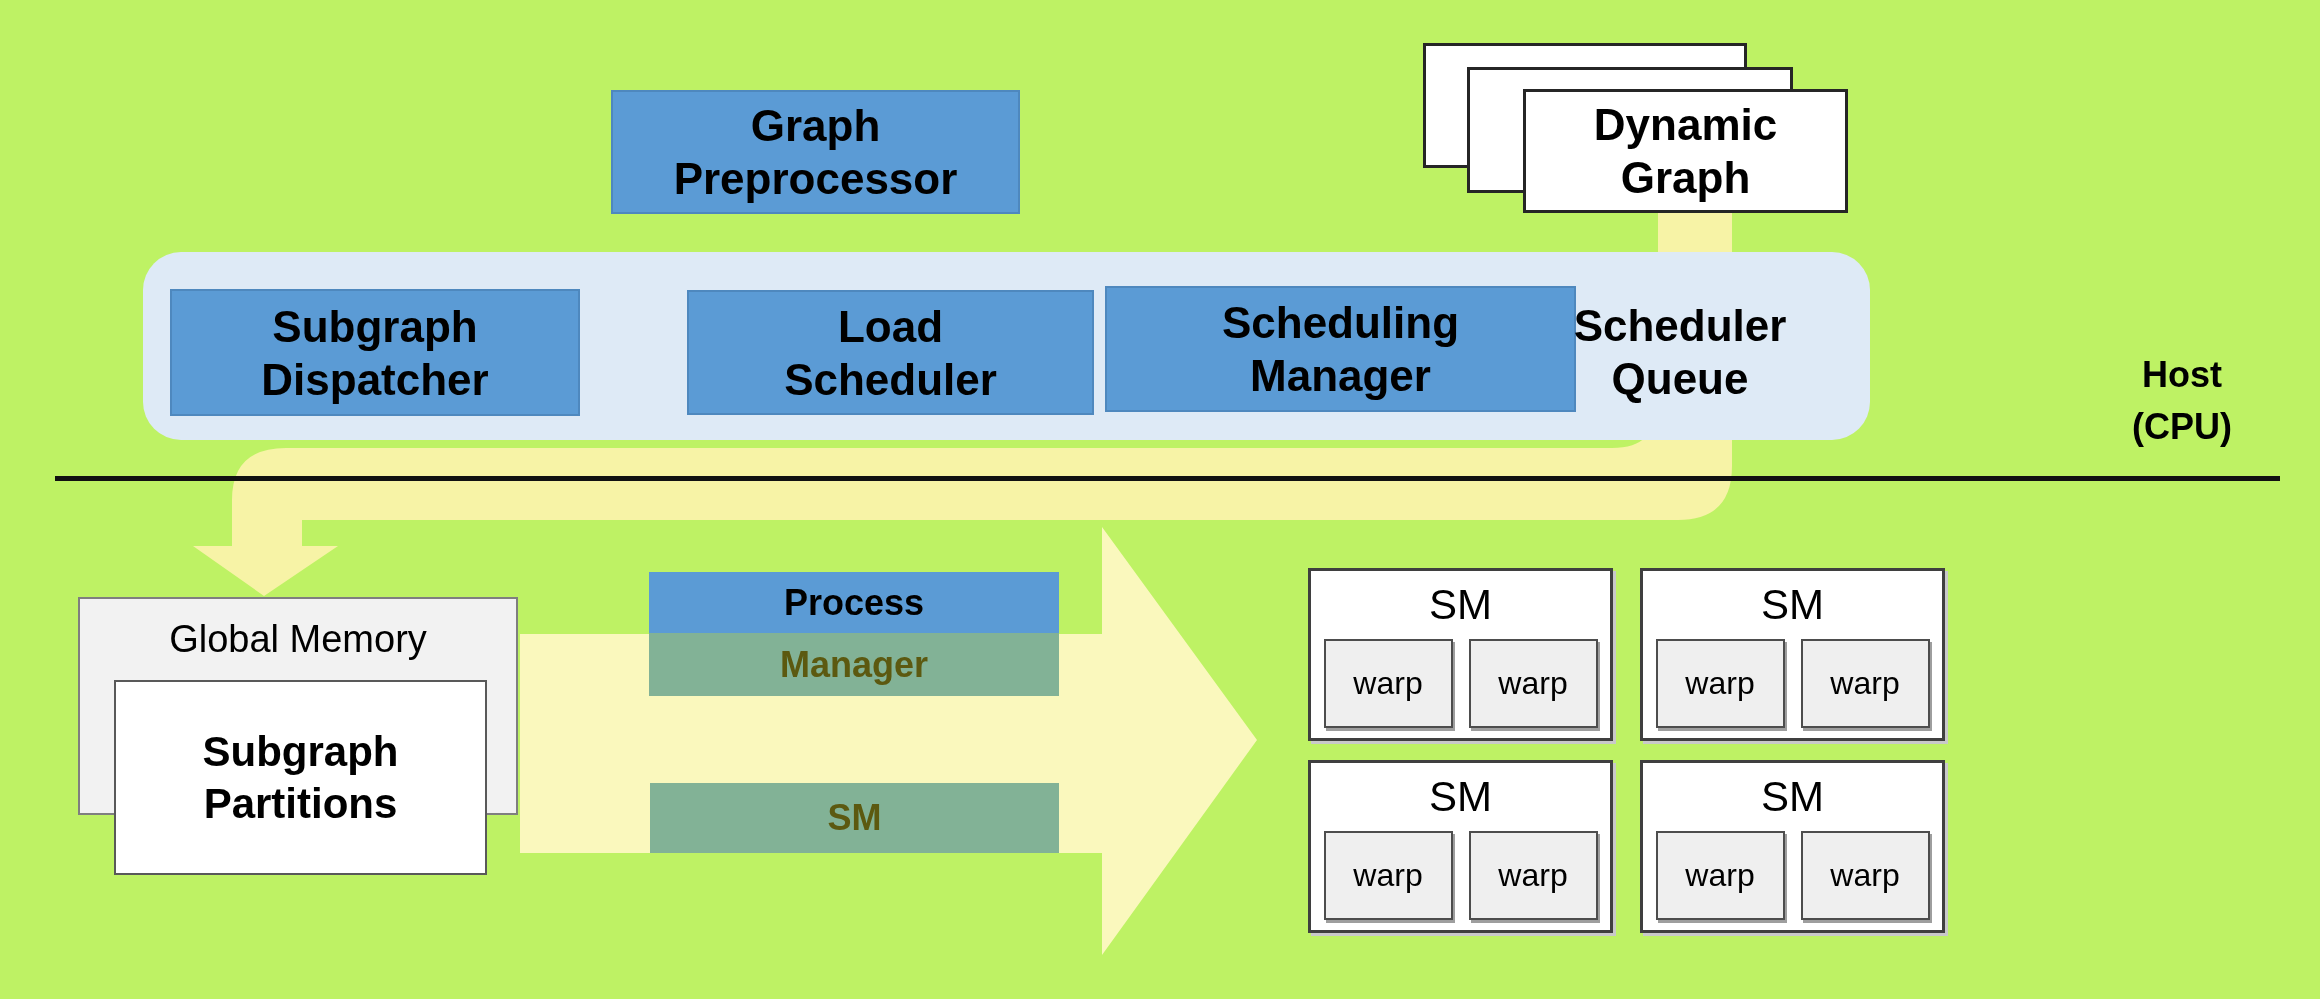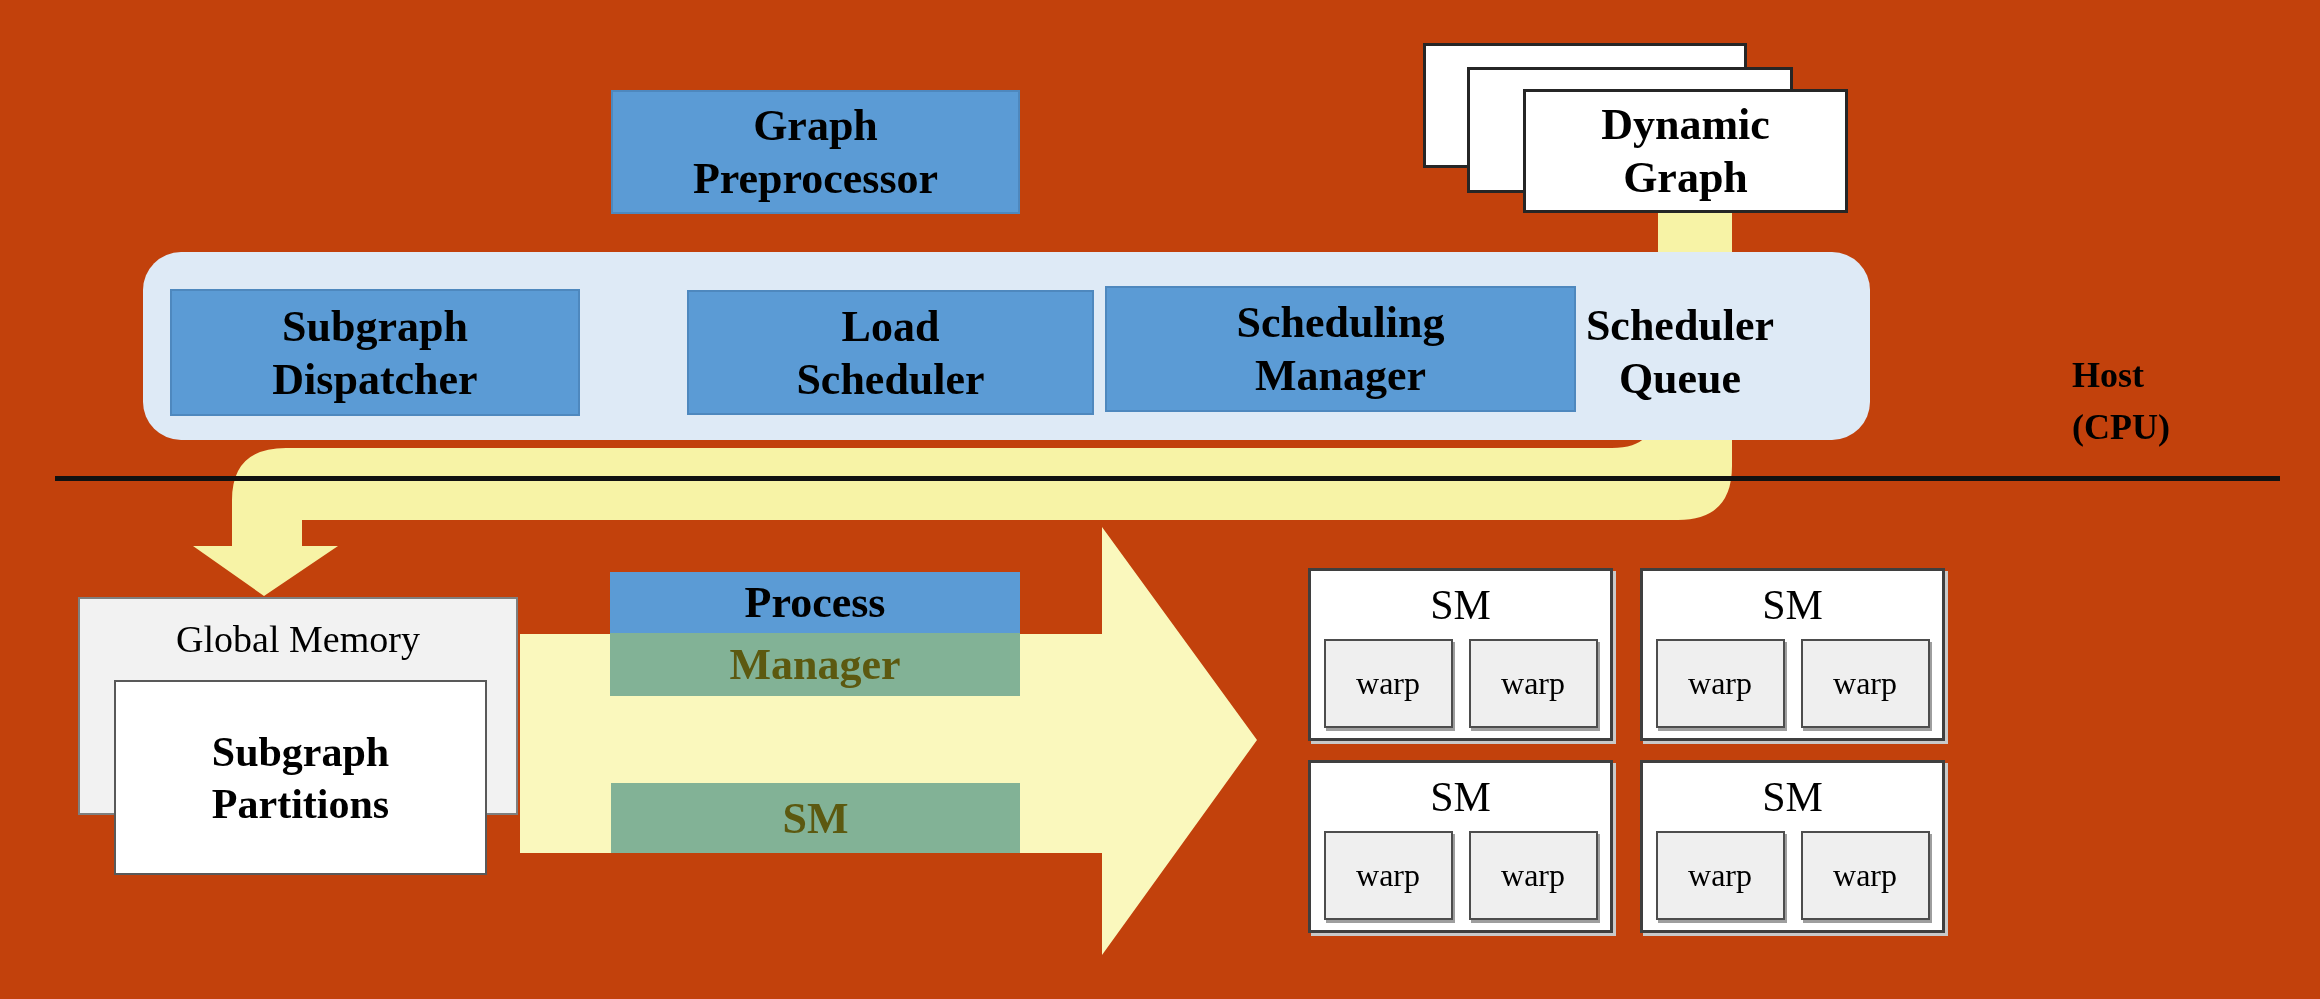--- a/index.html
+++ b/index.html
@@ -1,18 +1,18 @@
 <!DOCTYPE html>
 <html><head>
 <meta charset="utf-8">
 <style>
   html,body{margin:0;padding:0;background:#ffffff;}
   .canvas{
-    position:relative;width:2320px;height:999px;background:#c2410c;
-    font-family:Liberation Serif, serif;overflow:hidden;
+    position:relative;width:2320px;height:999px;background:#bef264;
+    font-family:Liberation Sans, sans-serif;overflow:hidden;
   }
   .flows{position:absolute;left:0;top:0;width:2320px;height:999px;}
   .abs{position:absolute;box-sizing:border-box;}
   .center{display:flex;align-items:center;justify-content:center;text-align:center;}
   .pre{white-space:pre-line;}
 
   
   .box-blue{
     background:#5B9BD5;border:2px solid #4E88BE;color:#000;
     font-weight:bold;font-size:44px;line-height:53px;
@@ -33,36 +33,36 @@
   }
 
   
   .stack-card{background:#ffffff;border:3px solid #262626;}
   #dg-back{left:1423px;top:43px;width:324px;height:125px;}
   #dg-mid{left:1467px;top:67px;width:326px;height:126px;}
   #dg-front{left:1523px;top:89px;width:325px;height:124px;
     font-weight:bold;font-size:44px;line-height:53px;color:#000;}
 
   
-  .side-label{width:220px;font-weight:bold;font-size:36px;line-height:52px;color:#000;text-align:left;}
+  .side-label{width:220px;font-weight:bold;font-size:36px;line-height:52px;color:#000;text-align:center;}
   #host-label{left:2072px;top:349px;}
   #device-label{left:2072px;top:506px;}
   #divider{left:55px;top:476px;width:2225px;height:5px;background:#111111;}
 
   
   #global-memory{left:78px;top:597px;width:440px;height:218px;
     background:#F2F2F2;border:2px solid #7F7F7F;}
   #global-memory-title{left:0;top:0;width:100%;height:80px;
     font-size:38px;color:#000;}
   #subgraph-partitions{left:34px;top:81px;width:373px;height:195px;
     background:#ffffff;border:2px solid #595959;
     font-weight:bold;font-size:42px;line-height:52px;color:#000;}
 
   
-  .half{width:100%;font-weight:bold;font-size:44px;color:#000;}
+  .half{width:100%;font-weight:bold;font-size:36px;color:#000;margin-left:39px;}
   .half-green{background:#82B296;color:#5C5910;}
   .half-blue{background:#5B9BD5;}
   #process-manager{left:610px;top:572px;width:410px;height:124px;}
   #pm-top{height:61px;}
   #pm-bottom{height:63px;}
   #sm-switcher{left:611px;top:783px;width:409px;height:127px;}
   #sw-top{height:70px;}
   #sw-bottom{height:57px;}
 
   

